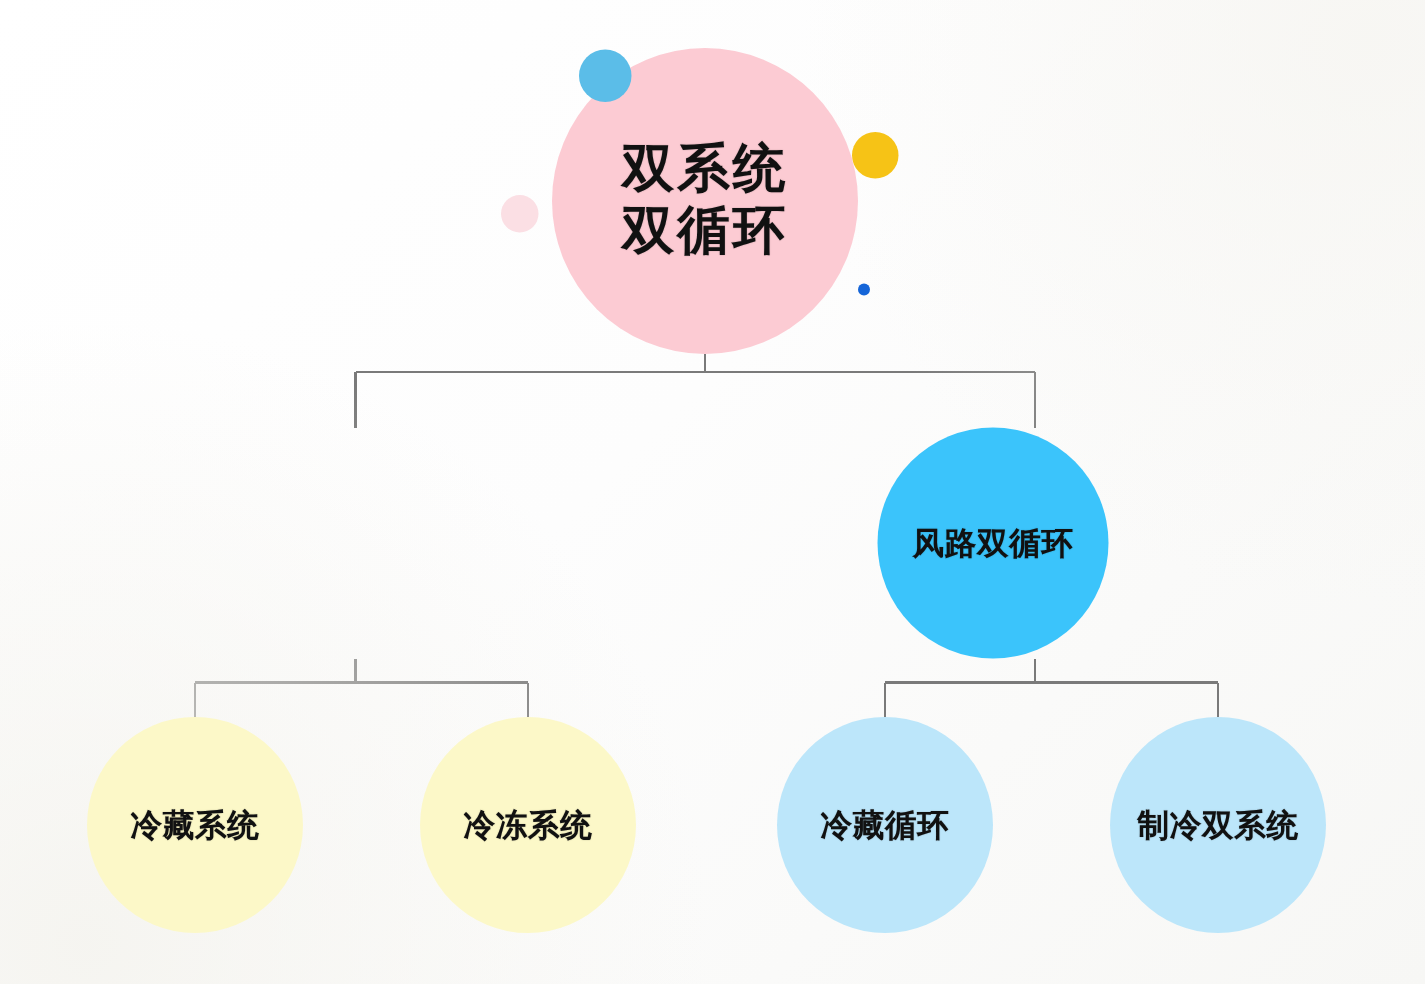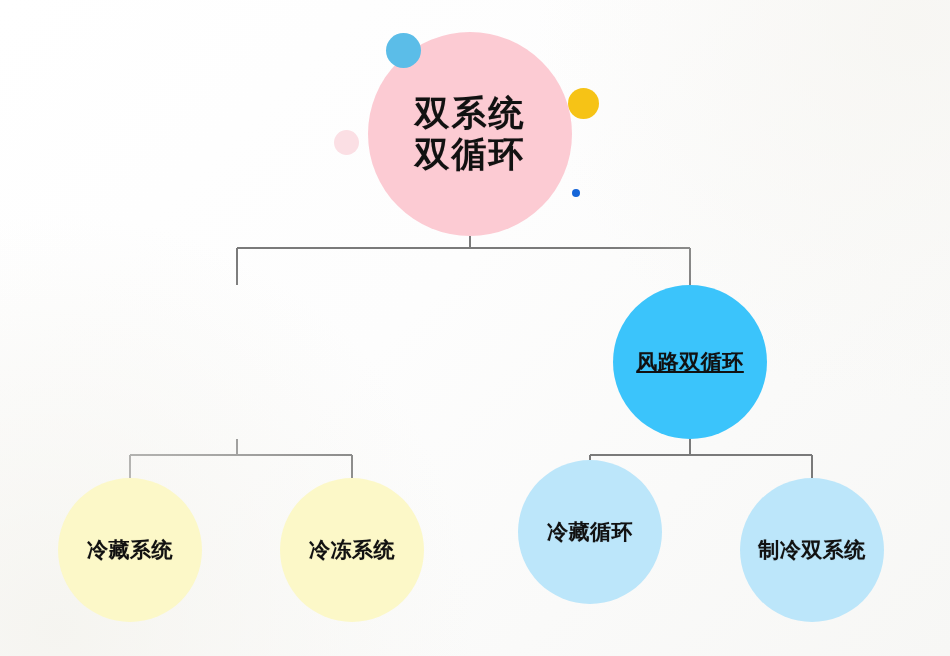--- a/index.html
+++ b/index.html
@@ -65,34 +65,33 @@
     letter-spacing: 2px;
   }
   
   #node-cooling-system {
     left: 160px;
     top: 285px;
     width: 154px;
     height: 154px;
   }
   #node-air-circulation {
-    left: 613px;
+    left: 585px;
     top: 285px;
     width: 154px;
     height: 154px;
-    text-decoration: underline;
   }
   #node-cooling-system .node-label,
   #node-air-circulation .node-label {
     font-size: 21px;
   }
   
   #node-fridge-system   { left: 58px;  top: 478px; width: 144px; height: 144px; align-items: center; }
   #node-freezer-system  { left: 280px; top: 478px; width: 144px; height: 144px; }
-  #node-fridge-loop     { left: 518px; top: 460px; width: 144px; height: 144px; justify-content: center; }
+  #node-fridge-loop     { left: 518px; top: 478px; width: 144px; height: 144px; justify-content: center; }
   #node-freezer-loop    { left: 740px; top: 478px; width: 144px; height: 144px; }
   .leaf .node-label {
     font-size: 21px;
   }
   
   .deco {
     position: absolute;
     border-radius: 50%;
     z-index: 2;
   }

